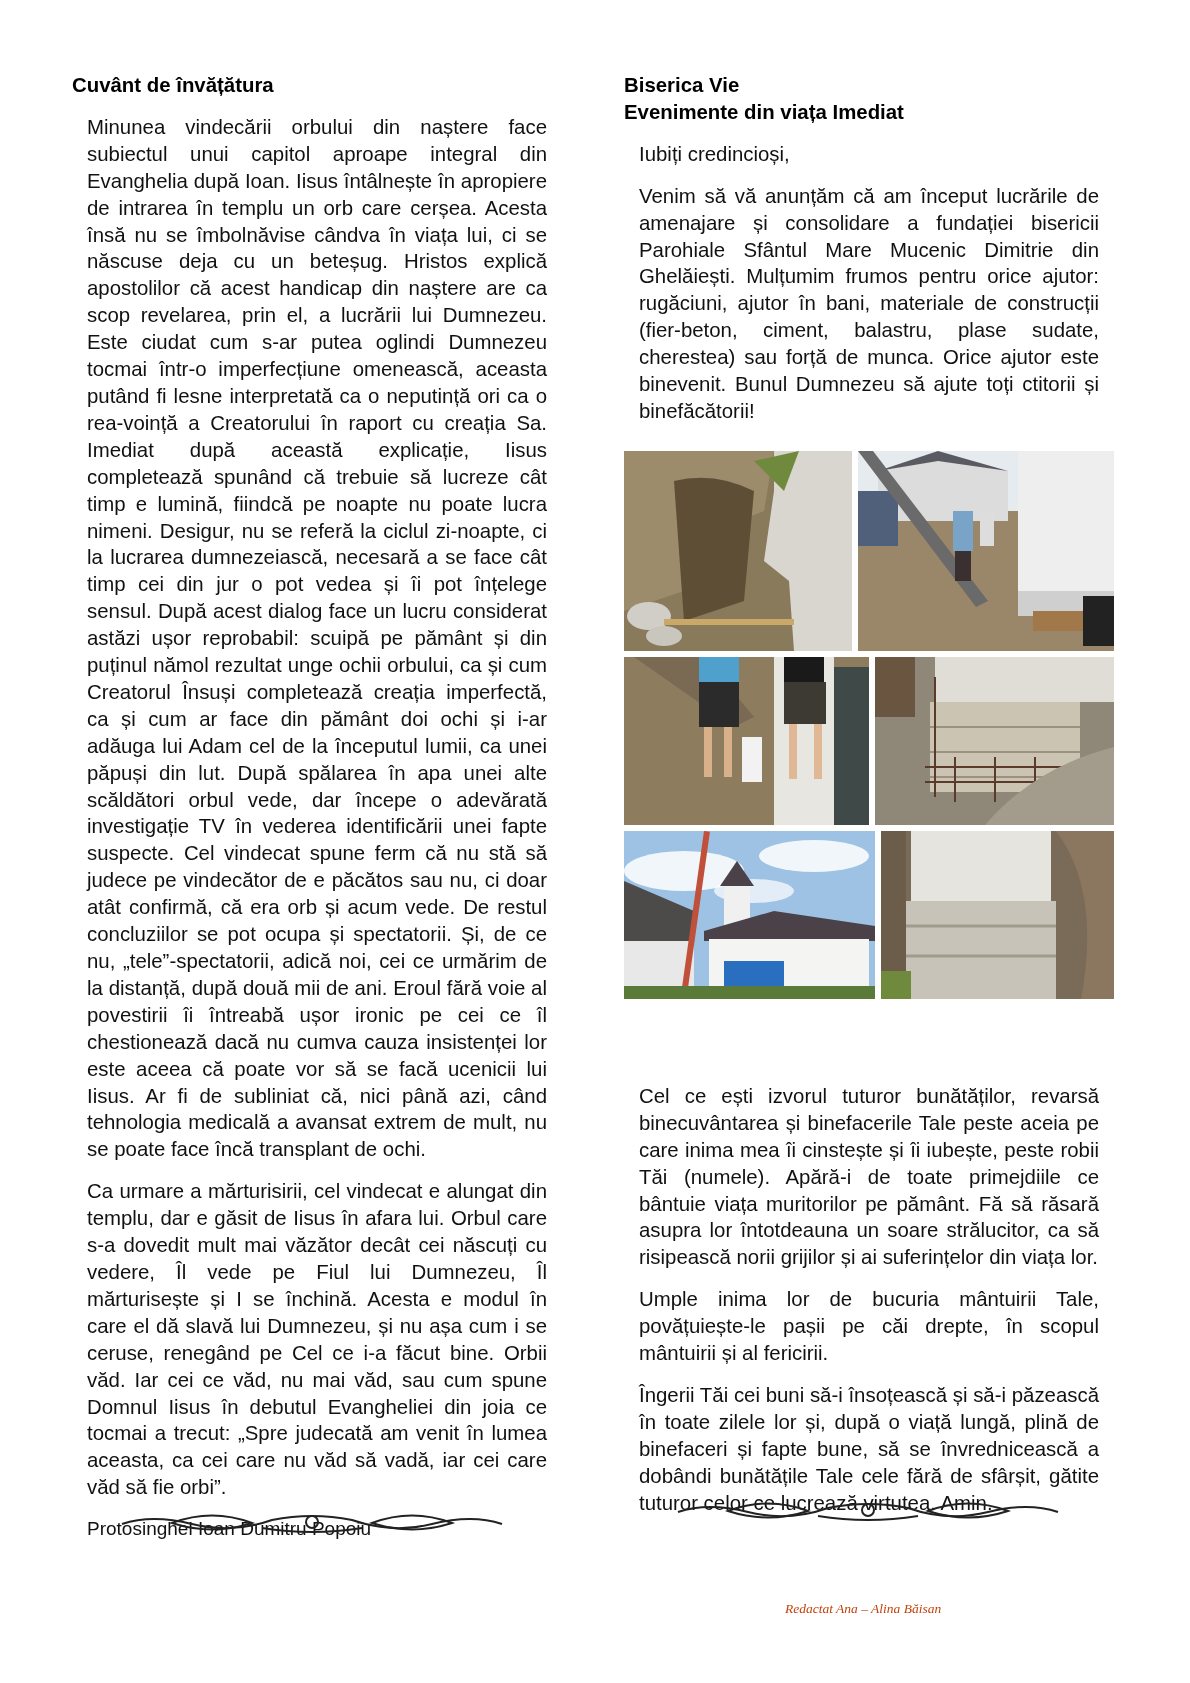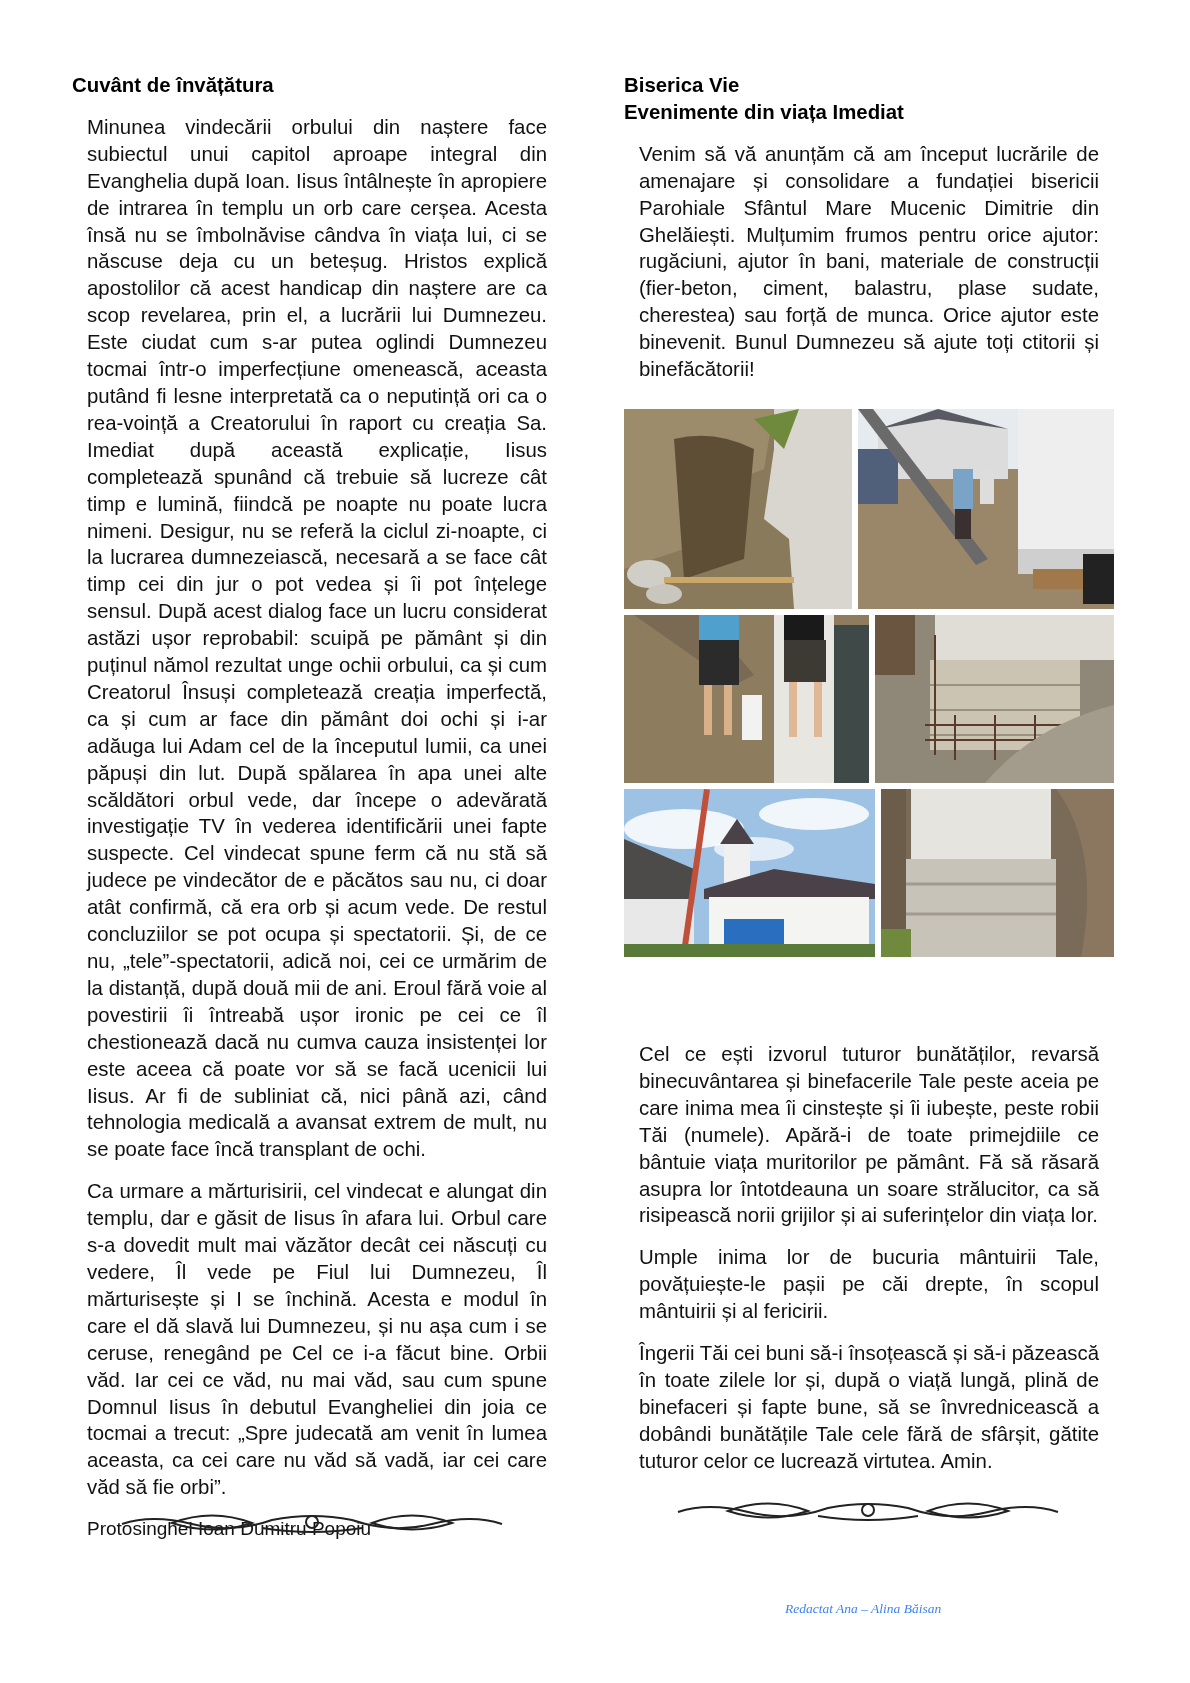--- a/index.html
+++ b/index.html
@@ -9,35 +9,36 @@
   .col.left { left: 72px; }
   .col.right { left: 624px; }
   .col p { margin: 15px; text-align: justify; }
   .title { color: #000000; font-weight: bold; font-size: 20.4px; line-height: 26.9px; margin: 0; }
   .sig { text-align: left; font-size: 19px; }
   .photos { position: relative; width: 490px; height: 600px; margin: 26px 0 32px 0; }
   .ph { position: absolute; overflow: hidden; }
   .ph svg { width: 100%; height: 100%; display: block; }
   .ornament { position: absolute; }
   .footer { position: absolute; left: 785px; top: 1601px; font-family: "Liberation Serif", serif;
-            font-style: italic; font-size: 13.5px; color: #3b82f6; }
+            font-style: italic; font-size: 13.5px; color: #c2410c; }
 </style>
 </head>
 <body>
 
 <div class="col left">
   <h2 class="title">Cuvânt de învățătura</h2>
   <p>Minunea vindecării orbului din naștere face subiectul unui capitol aproape integral din Evanghelia după Ioan. Iisus întâlnește în apropiere de intrarea în templu un orb care cerșea. Acesta însă nu se îmbolnăvise cândva în viața lui, ci se născuse deja cu un beteșug. Hristos explică apostolilor că acest handicap din naștere are ca scop revelarea, prin el, a lucrării lui Dumnezeu. Este ciudat cum s-ar putea oglindi Dumnezeu tocmai într-o imperfecțiune omenească, aceasta putând fi lesne interpretată ca o neputință ori ca o rea-voință a Creatorului în raport cu creația Sa. Imediat după această explicație, Iisus completează spunând că trebuie să lucreze cât timp e lumină, fiindcă pe noapte nu poate lucra nimeni. Desigur, nu se referă la ciclul zi-noapte, ci la lucrarea dumnezeiască, necesară a se face cât timp cei din jur o pot vedea și îi pot înțelege sensul. După acest dialog face un lucru considerat astăzi ușor reprobabil: scuipă pe pământ și din puținul nămol rezultat unge ochii orbului, ca și cum Creatorul Însuși completează creația imperfectă, ca și cum ar face din pământ doi ochi și i-ar adăuga lui Adam cel de la începutul lumii, ca unei păpuși din lut. După spălarea în apa unei alte scăldători orbul vede, dar începe o adevărată investigație TV în vederea identificării unei fapte suspecte. Cel vindecat spune ferm că nu stă să judece pe vindecător de e păcătos sau nu, ci doar atât confirmă, că era orb și acum vede. De restul concluziilor se pot ocupa și spectatorii. Și, de ce nu, „tele”-spectatorii, adică noi, cei ce urmărim de la distanță, după două mii de ani. Eroul fără voie al povestirii îi întreabă ușor ironic pe cei ce îl chestionează dacă nu cumva cauza insistenței lor este aceea că poate vor să se facă ucenicii lui Iisus. Ar fi de subliniat că, nici până azi, când tehnologia medicală a avansat extrem de mult, nu se poate face încă transplant de ochi.</p>
   <p>Ca urmare a mărturisirii, cel vindecat e alungat din templu, dar e găsit de Iisus în afara lui. Orbul care s-a dovedit mult mai văzător decât cei născuți cu vedere, Îl vede pe Fiul lui Dumnezeu, Îl mărturisește și I se închină. Acesta e modul în care el dă slavă lui Dumnezeu, și nu așa cum i se ceruse, renegând pe Cel ce i-a făcut bine. Orbii văd. Iar cei ce văd, nu mai văd, sau cum spune Domnul Iisus în debutul Evangheliei din joia ce tocmai a trecut: „Spre judecată am venit în lumea aceasta, ca cei care nu văd să vadă, iar cei care văd să fie orbi”.</p>
   <p class="sig">Protosinghel Ioan Dumitru Popoiu</p>
 </div>
 
 <div class="col right">
   <h2 class="title">Biserica Vie</h2>
   <h3 class="title">Evenimente din viața Imediat</h3>
+  <p>Iubiți credincioși,</p>
   <p>Venim să vă anunțăm că am început lucrările de amenajare și consolidare a fundației bisericii Parohiale Sfântul Mare Mucenic Dimitrie din Ghelăiești. Mulțumim frumos pentru orice ajutor: rugăciuni, ajutor în bani, materiale de construcții (fier-beton, ciment, balastru, plase sudate, cherestea) sau forță de munca. Orice ajutor este binevenit. Bunul Dumnezeu să ajute toți ctitorii și binefăcătorii!</p>
 
   <div class="photos">
 
     <div class="ph" style="left:0;top:0;width:228px;height:200px;">
       <svg viewBox="0 0 228 200" preserveAspectRatio="none">
         <rect width="228" height="200" fill="#8a7a5c"></rect>
         <path d="M0 0 L150 0 L140 60 L90 80 L60 140 L0 160 Z" fill="#9c8c6c"></path>
         <path d="M50 30 Q90 20 130 40 L120 150 L60 170 Z" fill="#5e4e36"></path>
         <path d="M150 0 L228 0 L228 200 L170 200 L165 130 L140 110 L150 40 Z" fill="#d8d6cf"></path>

